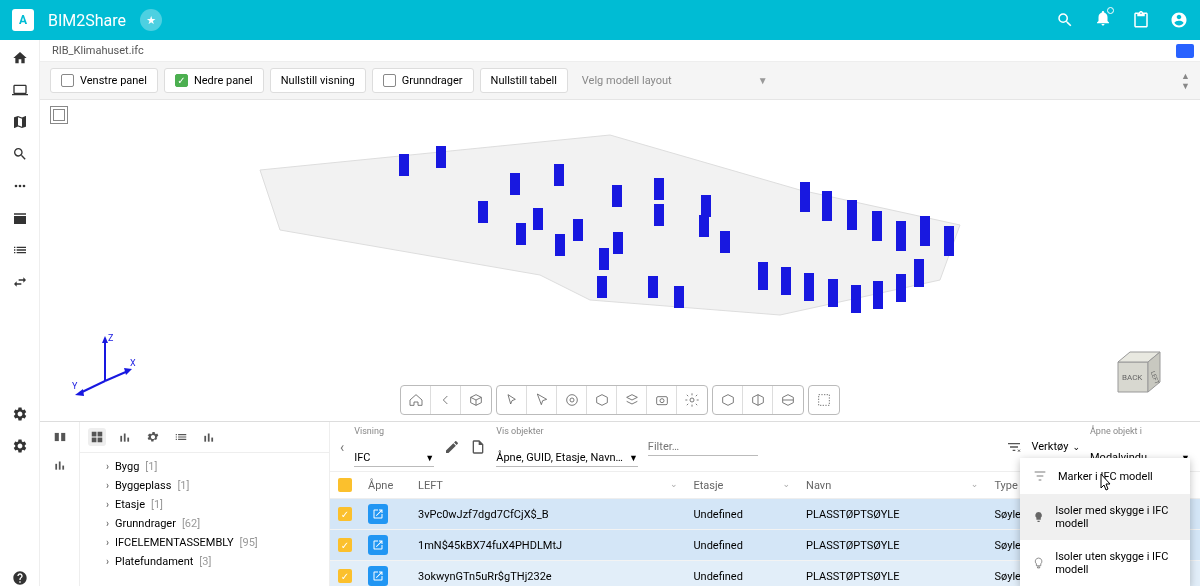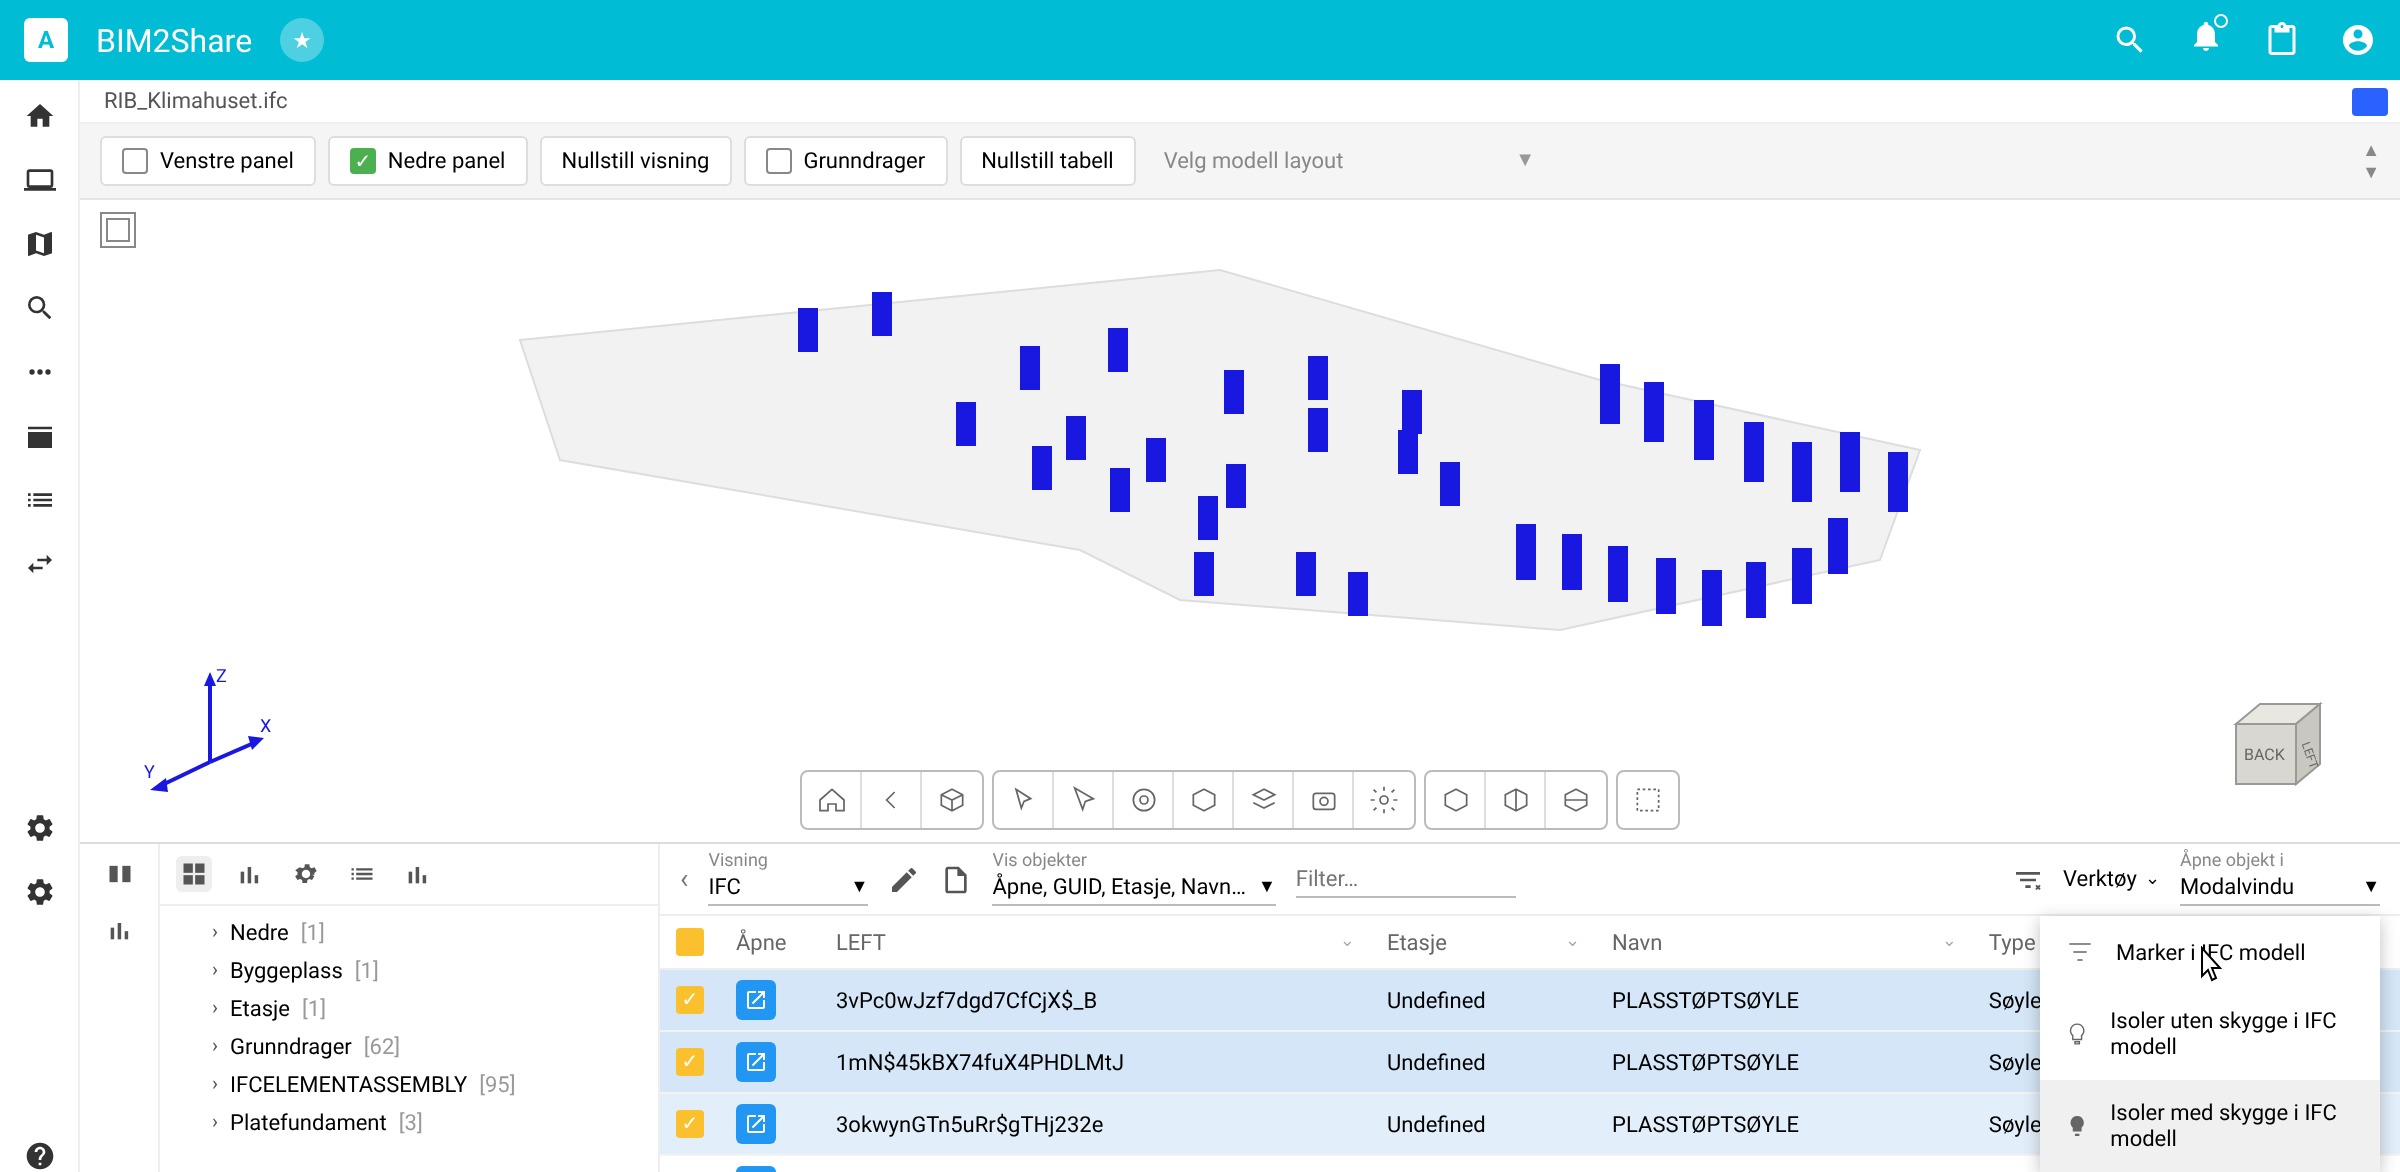--- a/index.html
+++ b/index.html
@@ -47,21 +47,21 @@
 .tree-panel{width:250px;border-right:1px solid #eee;display:flex;flex-direction:column}
 .tree-toolbar{display:flex;align-items:center;gap:10px;padding:6px 8px;border-bottom:1px solid #eee}
 .tree-toolbar .tbicon{width:18px;height:18px;display:flex;align-items:center;justify-content:center;cursor:pointer}
 .tree-toolbar .tbicon.active{background:#eee;border-radius:3px}
 .tree-list{flex:1;overflow:auto;padding:4px 8px}
 .tree-item{display:flex;align-items:center;gap:6px;padding:3px 0 3px 18px;font-size:11px;cursor:pointer}
 .tree-item .chev{font-size:10px;color:#555}
 .tree-item .count{color:#999}
 .table-panel{flex:1;display:flex;flex-direction:column;position:relative}
 .table-toolbar{display:flex;align-items:center;gap:10px;padding:4px 10px;border-bottom:1px solid #eee;font-size:11px}
-.tt-group{display:flex;flex-direction:column;gap:1px}
+.tt-group{display:flex;flex-direction:column;gap:15px}
 .tt-label{font-size:9px;color:#888}
 .tt-value{font-size:11px;display:flex;align-items:center;gap:6px;border-bottom:1px solid #bbb;padding-bottom:2px;min-width:80px}
 .tt-arrow{margin-left:auto;font-size:9px}
 .filter-input{border:none;border-bottom:1px solid #bbb;font-size:11px;padding:2px 0;width:110px;outline:none}
 .table-wrap{flex:1;overflow:auto}
 table{width:100%;border-collapse:collapse;font-size:11px}
 thead th{text-align:left;padding:6px 8px;color:#666;font-weight:400;border-bottom:1px solid #eee;position:relative}
 thead th .sort{float:right;font-size:9px;color:#aaa}
 tbody tr{border-bottom:1px solid #f3f3f3}
 tbody tr.sel1{background:#e2eef9}
@@ -364,21 +364,21 @@
               <svg width="14" height="14" viewBox="0 0 24 24" fill="#555">
                 <rect x="4" y="10" width="3" height="10"></rect>
                 <rect x="10" y="6" width="3" height="14"></rect>
                 <rect x="16" y="13" width="3" height="7"></rect>
               </svg>
             </div>
         </div>
         <div class="tree-list">
           <div class="tree-item">
               <span class="chev">›</span>
-              <span>Nedre</span> 
+              <span>Bygg</span> 
               <span class="count">[1]</span>
             </div>
           <div class="tree-item">
               <span class="chev">›</span>
               <span>Byggeplass</span> 
               <span class="count">[1]</span>
             </div>
           <div class="tree-item">
               <span class="chev">›</span>
               <span>Etasje</span> 
@@ -522,33 +522,33 @@
               </tbody>
           </table>
         </div>
         <div class="dropdown-menu">
           <div class="dd-item">
             <svg class="dd-icon" viewBox="0 0 24 24">
                 <path d="M4 6h16M7 12h10M10 18h4"></path>
               </svg>
             <span>Marker i IFC modell</span>
           </div>
+          <div class="dd-item hover">
+            <svg class="dd-icon" viewBox="0 0 24 24">
+                <path d="M12 3a6 6 0 00-4 10.5V17h8v-3.5A6 6 0 0012 3zM10 19h4v2h-4z" fill="#666" stroke="none"></path>
+              </svg>
+            <span>Isoler med skygge i IFC modell</span>
+            <svg class="cursor" style="left:80px;top:15px" viewBox="0 0 14 18">
+                <path d="M1 1l0 14 3-3 2 5 2-1-2-5 4 0z" fill="#fff" stroke="#000"></path>
+              </svg>
+          </div>
           <div class="dd-item">
             <svg class="dd-icon" viewBox="0 0 24 24">
                 <path d="M12 3a6 6 0 00-4 10.5V17h8v-3.5A6 6 0 0012 3zM10 19h4v2h-4z"></path>
               </svg>
             <span>Isoler uten skygge i IFC modell</span>
-          </div>
-          <div class="dd-item hover">
-            <svg class="dd-icon" viewBox="0 0 24 24">
-                <path d="M12 3a6 6 0 00-4 10.5V17h8v-3.5A6 6 0 0012 3zM10 19h4v2h-4z" fill="#666" stroke="none"></path>
-              </svg>
-            <span>Isoler med skygge i IFC modell</span>
-            <svg class="cursor" style="left:80px;top:15px" viewBox="0 0 14 18">
-                <path d="M1 1l0 14 3-3 2 5 2-1-2-5 4 0z" fill="#fff" stroke="#000"></path>
-              </svg>
           </div>
 
         </div>
       </div>
     </div>
   </div>
 </div>
 
 </body></html>

